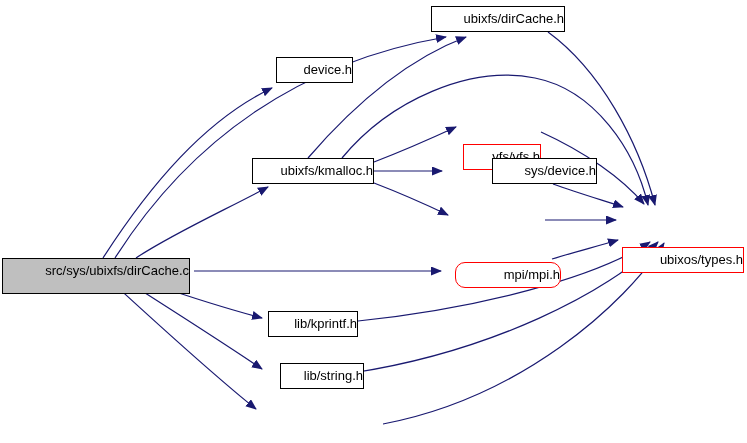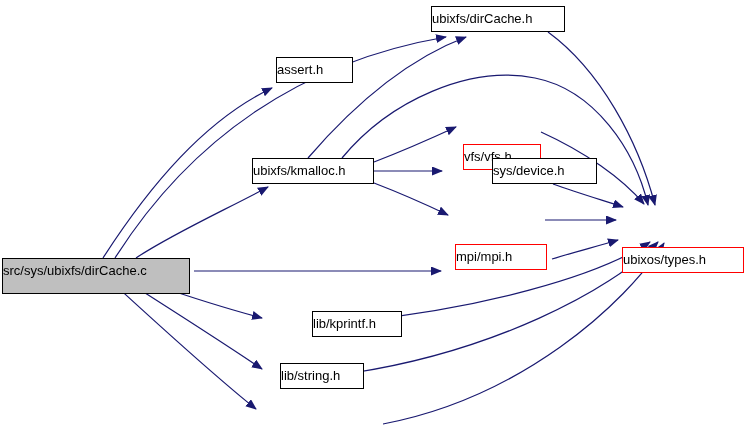--- a/index.html
+++ b/index.html
@@ -23,21 +23,21 @@
     height: 443px;
   }
   .node {
     position: absolute;
     box-sizing: border-box;
     background: #ffffff;
     border: 1px solid #000000;
     color: #000000;
     font-size: 13px;
     line-height: 24px;
-    text-align: left;
+    text-align: right;
     white-space: nowrap;
     cursor: pointer;
     overflow: hidden;
   }
   .node.main {
     background: #bfbfbf;
   }
   .node.truncated {
     border-color: #ff0000;
     margin-top: 37px;
@@ -80,33 +80,33 @@
     <path class="edge" d="M545,220 L616,220" marker-end="url(#arrow)"></path>
 
     <path class="edge" d="M552,259 C575,252 598,246 618,240" marker-end="url(#arrow)"></path>
     <path class="edge" d="M358,321 C480,308 595,278 650,242" marker-end="url(#arrow)"></path>
     <path class="edge" d="M352,373 C490,352 610,292 658,242" marker-end="url(#arrow)"></path>
     <path class="edge" d="M383,424 C520,398 625,305 664,243" marker-end="url(#arrow)"></path>
   </svg>
 
   <div class="node main" style="left:2px; top:258px; width:188px; height:36px;">src/sys/ubixfs/dirCache.c</div>
 
-  <div class="node" style="left:276px; top:57px; width:77px; height:26px;">assert.h</div>
+  <div class="node" style="left:276px; top:57px; width:77px; height:26px;">device.h</div>
 
   <div class="node" style="left:431px; top:6px; width:134px; height:26px;">ubixfs/dirCache.h</div>
 
   <div class="node truncated" style="left:463px; top:107px; width:78px; height:26px;">vfs/vfs.h</div>
 
   <div class="node" style="left:252px; top:158px; width:122px; height:26px;">ubixfs/kmalloc.h</div>
 
   <div class="node" style="left:448px; top:158px; width:105px; height:26px;margin-left:44px;">sys/device.h</div>
 
-  <div class="node truncated" style="left:455px; top:207px; width:92px; height:26px;">mpi/mpi.h</div>
+  <div class="node truncated" style="left:455px; top:225px; width:106px; height:26px;border-radius:10px;">mpi/mpi.h</div>
 
   <div class="node truncated" style="left:622px; top:210px; width:122px; height:26px;">ubixos/types.h</div>
 
 
-  <div class="node" style="left:268px; top:311px; width:90px; height:26px;margin-left:44px;">lib/kprintf.h</div>
+  <div class="node" style="left:268px; top:311px; width:90px; height:26px;">lib/kprintf.h</div>
 
   <div class="node" style="left:268px; top:363px; width:84px; height:26px;margin-left:12px;">lib/string.h</div>
 
 
 </div>
 
 </body></html>

